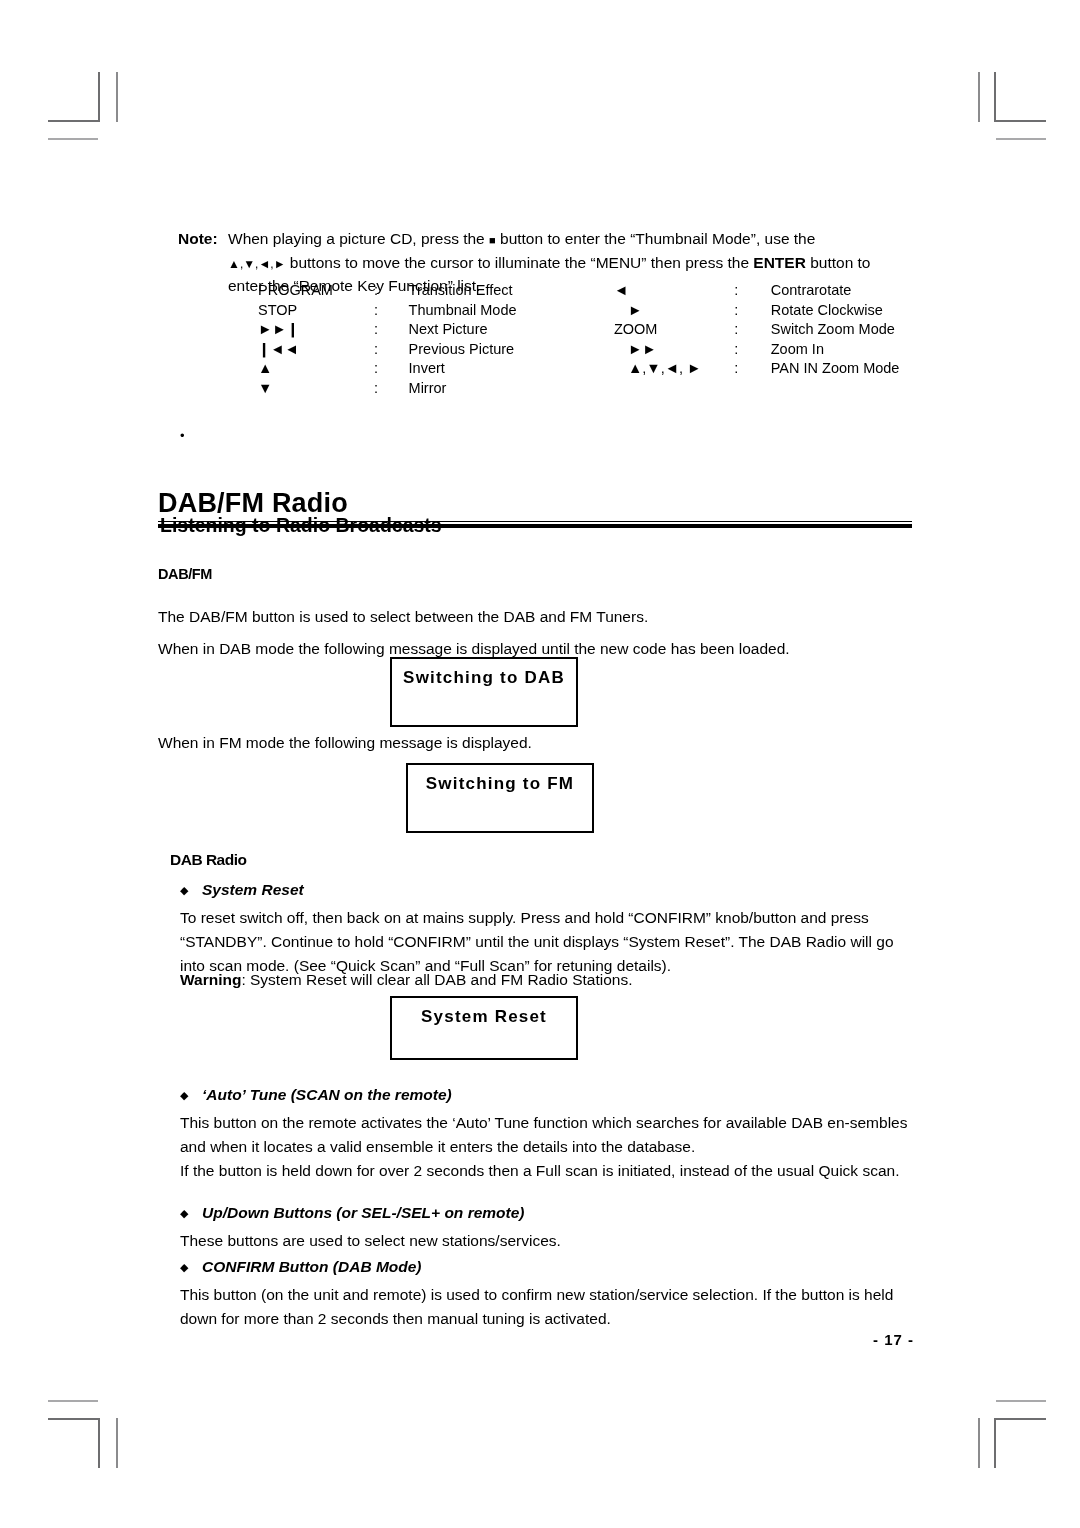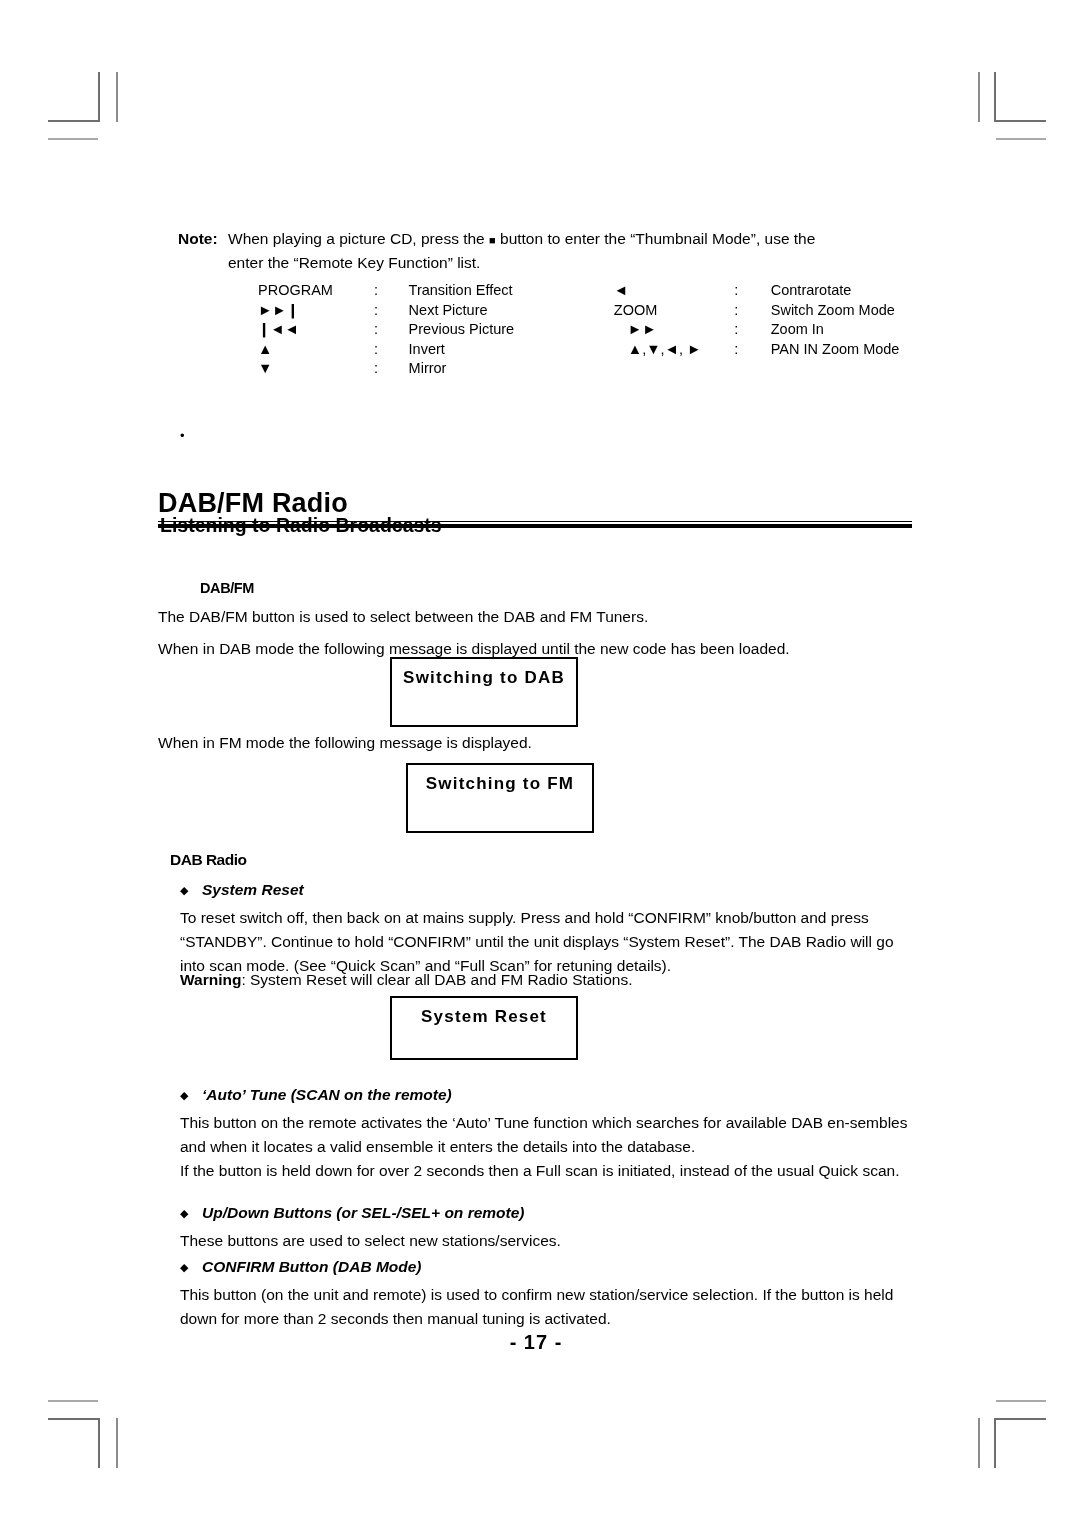--- a/index.html
+++ b/index.html
@@ -152,25 +152,24 @@
   .h-sub {
     position: absolute;
     left: 2px;
     top: 514px;
     font-size: 19.5px;
     font-weight: bold;
   }
   .h-small {
     position: absolute;
     left: 0px;
-    top: 580px;
+    top: 566px;
     font-size: 14.5px;
     font-weight: bold;
     letter-spacing: -0.4px;
-    margin-left: 42px;
   }
 
   .para {
     position: absolute;
     font-size: 15.5px;
     line-height: 24px;
     width: 756px;
   }
 
   
@@ -222,22 +221,22 @@
     width: 734px;
     font-size: 15.5px;
     line-height: 24px;
   }
 
   .pagenum {
     position: absolute;
     left: 0px;
     top: 1331px;
     width: 756px;
-    text-align: center;
-    font-size: 20px;
+    text-align: right;
+    font-size: 15px;
     font-weight: bold;
     letter-spacing: 1px;
   }
 </style>
 </head>
 <body>
 
 <div class="crop crop-tl">
   <i class="h1"></i>
     <i class="v1"></i>
@@ -263,34 +262,43 @@
     <i class="v2"></i>
 </div>
 
 <div class="page">
 
   <div class="note-block">
     <div class="note-row">
       <div class="note-label">Note:</div>
       <div class="note-text"><span>When playing a picture CD, press the </span><span class="sym sym-sq">■</span><span> button to enter the “Thumbnail Mode”, use the</span></div>
     </div>
+    <div class="note-cont"><span class="sym">▲,▼,◄,►</span><span> buttons to move the cursor to illuminate the “MENU” then press the </span><b class="inline-bold">ENTER</b><span> button to</span></div>
     <div class="note-cont">enter the “Remote Key Function” list.</div>
   </div>
 
   <table class="keytable">
     <tbody>
         <tr>
       <td class="kt-key">PROGRAM</td>
       <td class="kt-colon">:</td>
       <td class="kt-val">Transition Effect</td>
       <td class="kt-key2 kt-arrowcell">◄</td>
       <td class="kt-colon2">:</td>
       <td class="kt-val2">Contrarotate</td>
     </tr>
     <tr>
+      <td class="kt-key">STOP</td>
+      <td class="kt-colon">:</td>
+      <td class="kt-val">Thumbnail Mode</td>
+      <td class="kt-key2 kt-arrowcell kt-pad">►</td>
+      <td class="kt-colon2">:</td>
+      <td class="kt-val2">Rotate Clockwise</td>
+    </tr>
+    <tr>
       <td class="kt-key kt-arrowcell">►►❙</td>
       <td class="kt-colon">:</td>
       <td class="kt-val">Next Picture</td>
       <td class="kt-key2">ZOOM</td>
       <td class="kt-colon2">:</td>
       <td class="kt-val2">Switch Zoom Mode</td>
     </tr>
     <tr>
       <td class="kt-key kt-arrowcell">❙◄◄</td>
       <td class="kt-colon">:</td>

